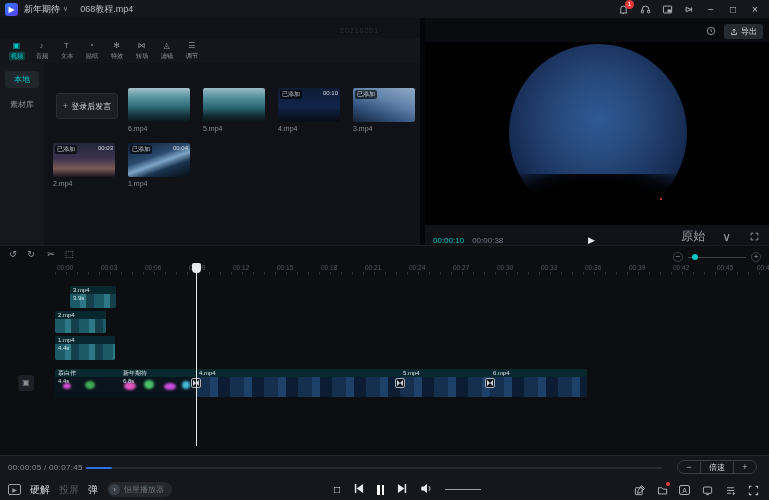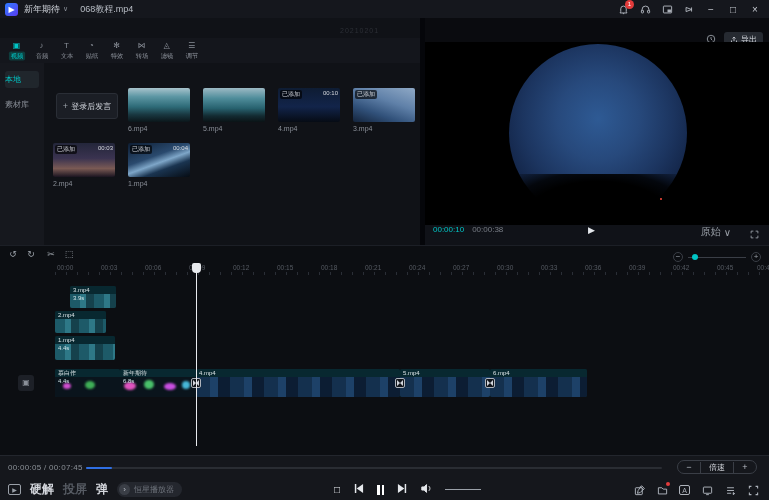--- a/index.html
+++ b/index.html
@@ -22,52 +22,52 @@
   
   .left-panel { position:absolute; left:0; top:18px; width:420px; height:227px; background:#101217; }
   .watermark { position:absolute; left:340px; top:9px; font-size:7px; color:#2c2f36; letter-spacing:1px; }
   .tabs { position:absolute; left:0; top:20px; width:420px; height:25px; background:#14161c; display:flex; align-items:center; padding-left:4px; }
   .tab { width:25px; display:flex; flex-direction:column; align-items:center; gap:1px; color:#8a8f98; }
   .tab .t-ic { font-size:8px; height:9px; line-height:9px; }
   .tab .t-lb { font-size:7px; transform:scale(.9); }
   .tab.active { color:#00c5c5; }
   .tab.active .t-lb { background:#0e3d3d; padding:0 2px; border-radius:2px; }
   .rail { position:absolute; left:0; top:45px; width:44px; height:182px; background:#16181e; }
-  .rail-item { margin:8px 5px 0 5px; font-size:8px; text-align:left; padding:3px 0; border-radius:3px; color:#8a8f98; }
+  .rail-item { margin:8px 5px 0 5px; font-size:8px; text-align:center; padding:3px 0; border-radius:3px; color:#8a8f98; }
   .rail-item.sel { color:#00c5c5; background:#20262c; }
   .grid { position:absolute; left:44px; top:45px; width:376px; height:182px; }
   .import-btn { position:absolute; left:12px; top:30px; width:62px; height:26px; background:#1b1e25; border:1px solid #2a2e36; border-radius:3px; display:flex; align-items:center; justify-content:center; gap:3px; color:#cfd3da; font-size:8px; }
   .import-btn .plus { font-size:9px; color:#9aa0a8; }
   .thumb { position:absolute; width:62px; height:34px; border-radius:2px; overflow:hidden; }
   .thumb .added { position:absolute; left:2px; top:2px; font-size:6px; background:rgba(0,0,0,.65); color:#d5d8de; padding:0 2px; border-radius:2px; }
   .thumb .dur { position:absolute; right:2px; top:2px; font-size:6px; color:#d5d8de; }
   .fname { position:absolute; font-size:7px; color:#8a8f98; }
   .sky-teal { background:linear-gradient(180deg,#a8c3cc 0%,#5d97a4 25%,#2e6b78 55%,#193841 78%,#0b161a 100%); }
   .sky-teal.v2 { background:linear-gradient(180deg,#9cb9c4 0%,#4f8d9b 30%,#27616e 60%,#132b32 82%,#0a1316 100%); }
   .sky-night { background:linear-gradient(180deg,#0e1c33 0%,#12244a 55%,#060b14 100%); }
   .sky-roof { background:linear-gradient(200deg,#8fa9c6 0%,#5f80a8 40%,#31517a 70%,#14243c 100%); }
   .sky-dusk { background:linear-gradient(180deg,#23263a 0%,#3a3350 45%,#7a5a54 75%,#1a1420 100%); }
   .sky-stars { background:linear-gradient(160deg,#0d1d33 0%,#2a4a6e 40%,#7ea6c8 55%,#1a3450 70%,#060c14 100%); }
 
   
   .preview { position:absolute; left:425px; top:18px; width:344px; height:227px; background:#0a0b0f; }
-  .export-row { position:absolute; right:6px; top:14px; display:flex; align-items:center; gap:8px; }
+  .export-row { position:absolute; right:6px; top:6px; display:flex; align-items:center; gap:8px; }
   .hist-ic { color:#9aa0a8; font-size:9px; }
   .export-btn { background:#262a31; border-radius:3px; height:15px; display:flex; align-items:center; gap:3px; padding:0 6px; color:#d5d8de; font-size:8px; }
   .screen { position:absolute; left:0; top:24px; width:344px; height:183px; background:#000; overflow:hidden; }
   .fisheye { position:absolute; left:84px; top:2px; width:178px; height:178px; border-radius:50%;
     background:radial-gradient(circle at 50% 42%, #2e5a94 0%, #27497c 30%, #1c3560 55%, #122345 75%, #0a1426 90%, #050a14 100%); }
   .horizon { position:absolute; left:84px; top:132px; width:178px; height:48px; border-radius:0 0 90px 90px; background:radial-gradient(ellipse at 50% 100%, #000 60%, rgba(0,0,0,.85) 75%, rgba(0,0,0,0) 100%); }
   .tower { position:absolute; left:232px; top:158px; width:7px; height:16px; background:#000; clip-path:polygon(35% 0,65% 0,100% 100%,0 100%); }
   .tower-light { position:absolute; left:235px; top:156px; width:2px; height:2px; border-radius:50%; background:#ff4b3e; }
-  .pv-bar { position:absolute; left:0; top:207px; width:344px; height:20px; background:#101218; display:flex; align-items:flex-start; }
+  .pv-bar { position:absolute; left:0; top:207px; width:344px; height:20px; background:#101218; display:flex; align-items:flex-end; }
   .pv-time-cur { font-size:8px; color:#00c5c5; margin-left:8px; }
   .pv-time-tot { font-size:8px; color:#777c84; margin-left:8px; }
   .pv-play { position:absolute; left:163px; color:#e5e8ec; font-size:9px; }
-  .pv-ratio { position:absolute; right:38px; display:flex; align-items:center; gap:3px; color:#9aa0a8; font-size:10px; }
+  .pv-ratio { position:absolute; right:38px; display:flex; align-items:center; gap:17px; color:#9aa0a8; font-size:12px; }
   .pv-fs { position:absolute; right:10px; color:#9aa0a8; }
   .pv-fs svg { width:9px; height:9px; }
 
   
   .timeline { position:absolute; left:0; top:245px; width:769px; height:210px; background:#0c0e12; border-top:1px solid #1c1f26; }
   .tl-toolbar { position:absolute; left:0; top:3px; width:769px; height:14px; }
   .tl-ic { position:absolute; top:0; color:#9aa0a8; font-size:9px; width:14px; text-align:center; }
   .tl-zoom { position:absolute; right:8px; top:3px; display:flex; align-items:center; }
   .tl-zoom .zm { color:#9aa0a8; font-size:8px; width:10px; height:10px; border:1px solid #3a3e46; border-radius:50%; line-height:8px; text-align:center; }
   .tl-zoom .ztrack { width:58px; height:1px; background:#3a3e46; margin:0 5px; position:relative; }
@@ -95,21 +95,21 @@
   .bottombar { position:absolute; left:0; top:455px; width:769px; height:45px; background:#15171c; border-top:1px solid #23262d; }
   .bb-time { position:absolute; left:8px; top:7px; font-size:8px; color:#8b9097; letter-spacing:.3px; }
   .seek { position:absolute; left:86px; top:11px; width:576px; height:2px; background:#2a2d33; border-radius:1px; }
   .seek-fill { width:26px; height:2px; background:#2f6fe4; border-radius:1px; }
   .speed-pill { position:absolute; right:12px; top:4px; height:14px; display:flex; align-items:center; border:1px solid #3a3e46; border-radius:7px; overflow:hidden; }
   .speed-pill .sp { width:22px; text-align:center; font-size:9px; color:#b9bec6; }
   .speed-pill .sl { width:34px; text-align:center; font-size:8px; color:#d5d8de; border-left:1px solid #3a3e46; border-right:1px solid #3a3e46; }
   .bb-row2 { position:absolute; left:0; top:22px; width:769px; height:23px; }
   .bb-l { position:absolute; left:8px; top:0; height:23px; display:flex; align-items:center; gap:9px; }
   .mini-play { width:13px; height:11px; border:1px solid #9aa0a8; border-radius:2px; color:#9aa0a8; font-size:6px; display:flex; align-items:center; justify-content:center; }
-  .bb-lbl { font-size:12px; color:#d5d8de;font-weight:bold; }
+  .bb-lbl { font-size:10px; color:#d5d8de; }
   .bb-lbl.off { color:#565b63; }
   .chat-pill { height:15px; background:#24272e; border-radius:8px; display:flex; align-items:center; gap:4px; padding:0 8px 0 2px; }
   .chat-ic { width:11px; height:11px; border-radius:50%; background:#3a3e46; color:#b9bec6; font-size:8px; line-height:11px; text-align:center; }
   .chat-ph { font-size:8px; color:#6e737b; }
   .bb-c { position:absolute; left:334px; top:0; height:23px; display:flex; align-items:center; gap:13px; color:#e5e8ec; }
   .bb-c .cc { font-size:10px; }
   .pausebars { display:flex; gap:2px; }
   .pausebars i { width:2.5px; height:10px; background:#fff; }
   .vol-line { width:36px; height:1px; background:#9aa0a8; }
   .bb-r { position:absolute; right:10px; top:4px; height:16px; display:flex; align-items:center; gap:11px; color:#aeb3bb; }

